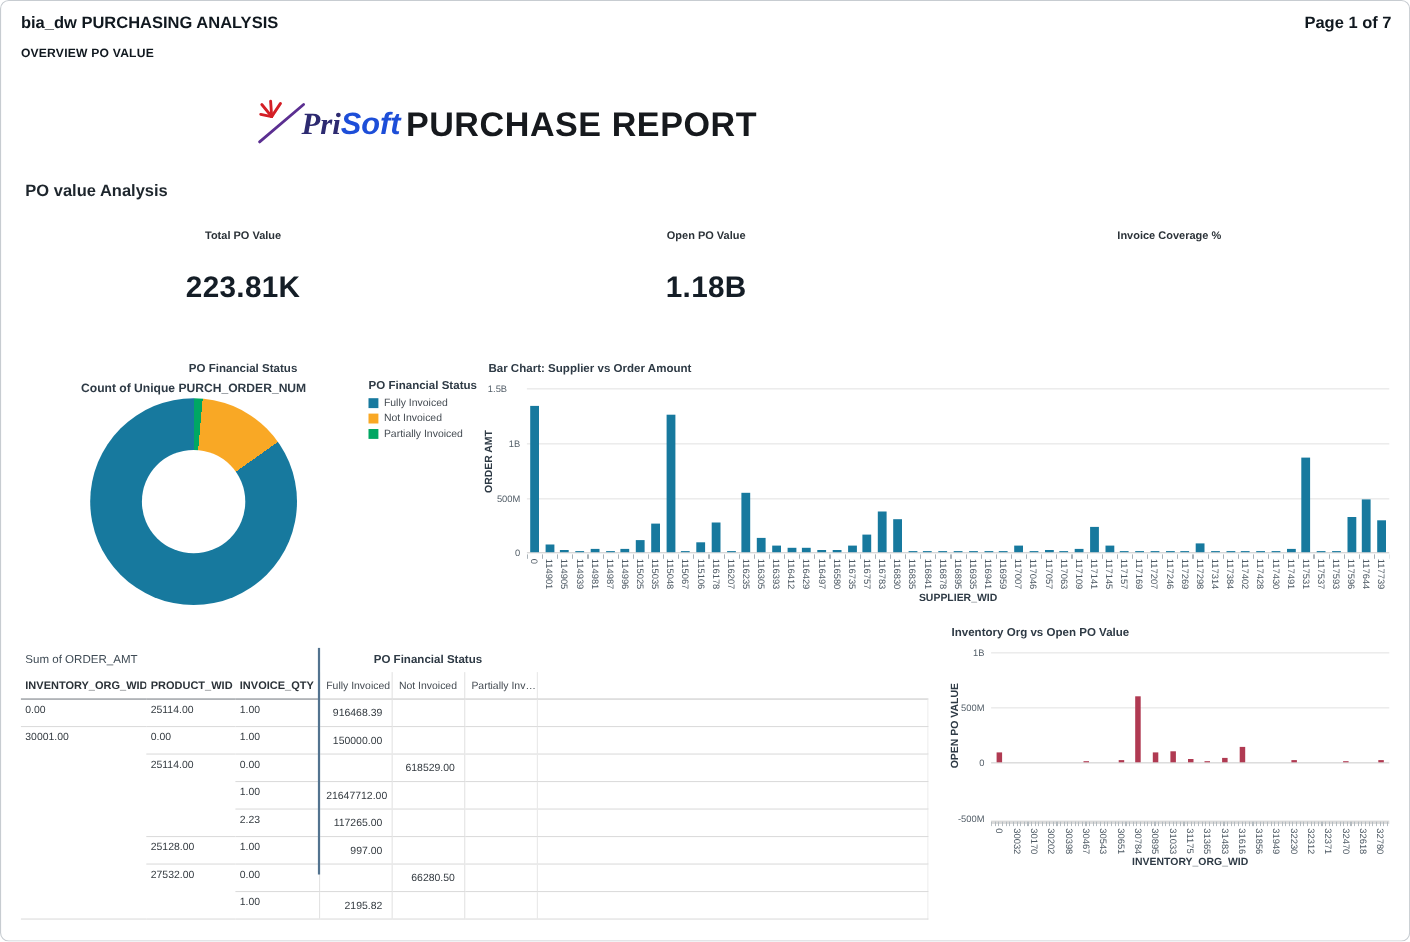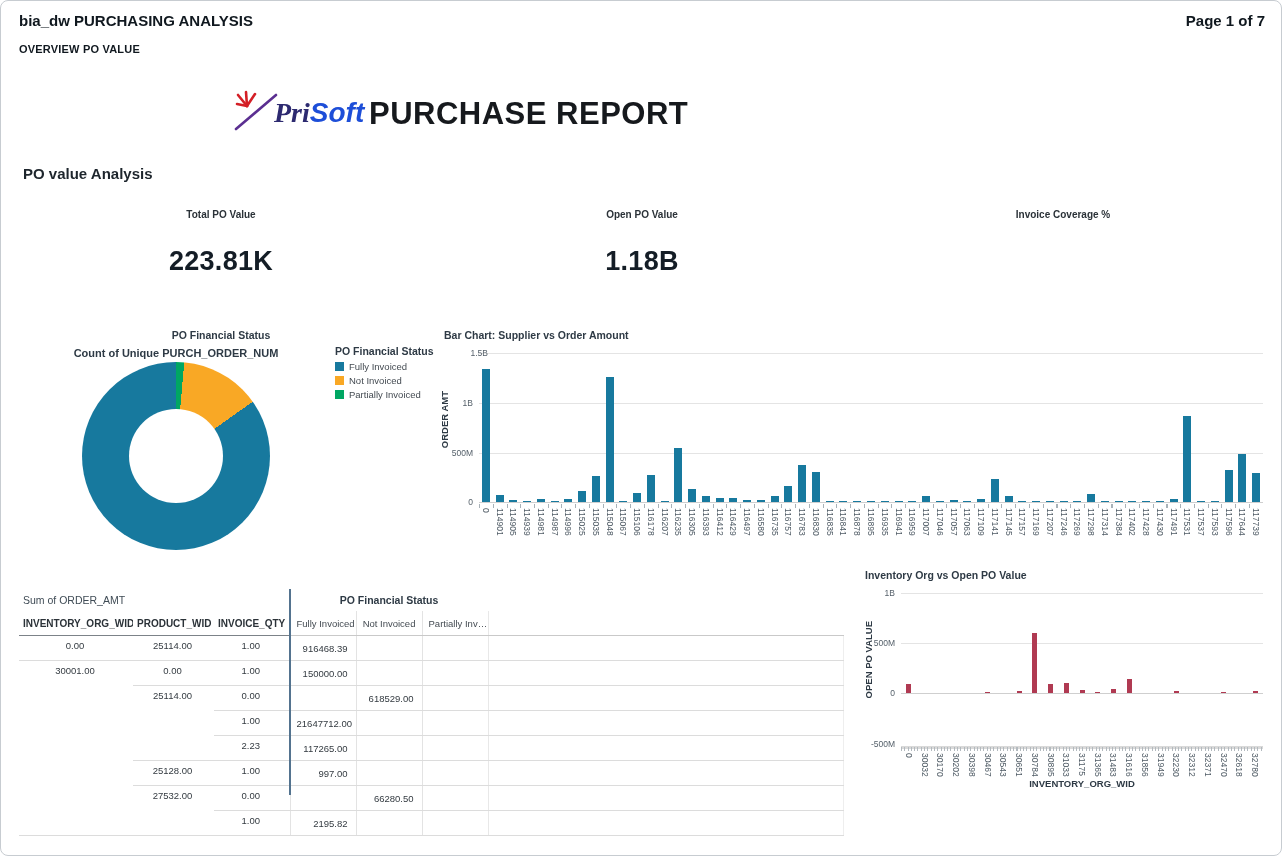--- a/index.html
+++ b/index.html
@@ -60,21 +60,21 @@
   .pivot{position:absolute;left:18px;top:588px;}
   table{border-collapse:collapse;table-layout:fixed;width:824px;}
   th,td{padding:0 6px;height:20px;font-weight:normal;overflow:hidden;white-space:nowrap;}
   tr.grouprow th{height:22px;border-bottom:none;}
   .corner{font-size:10.5px;color:#3f4b55;text-align:left;padding-left:4px;}
   .grouph{font-size:10.5px;font-weight:bold;color:#2e3a45;text-align:center;}
   tr.colsrow th{height:24px;}
   .dimh{font-size:10px;font-weight:bold;color:#2b3238;text-align:left;padding-left:4px;border-bottom:1px solid #7c8288;}
   .numh{font-size:9.5px;color:#444b52;text-align:center;border-bottom:1px solid #c9c9c9;border-left:1px solid #e3e3e3;}
   .fillh{border-bottom:1px solid #c9c9c9;border-left:1px solid #e8e8e8;}
-  td.dim{font-size:9.5px;color:#333a40;text-align:center;vertical-align:top;padding-top:4px;padding-left:4px;border-bottom:1px solid #dcdcdc;}
+  td.dim{font-size:9.5px;color:#333a40;text-align:left;vertical-align:top;padding-top:4px;padding-left:4px;border-bottom:1px solid #dcdcdc;}
   td.num{font-size:9.5px;color:#333a40;text-align:right;padding-right:8px;border-bottom:1px solid #dcdcdc;border-left:1px solid #e3e3e3;}
   td.fill{border-bottom:1px solid #dcdcdc;border-left:1px solid #e8e8e8;border-right:1px solid #eeeeee;}
   .vdiv{position:absolute;left:288px;top:588px;width:2px;height:206px;background:#53738f;}
 </style>
 </head>
 <body>
 
 <div class="page">
 
   <div class="report-title">bia_dw PURCHASING ANALYSIS</div>
@@ -192,21 +192,21 @@
       <div class="bar" style="left: 676.842px; width: 8px; top: 149px; height: 1px; background: rgb(23, 121, 158);"></div>
       <div class="bar" style="left: 690.596px; width: 8px; top: 147px; height: 3px; background: rgb(23, 121, 158);"></div>
       <div class="bar" style="left: 704.351px; width: 8px; top: 63.5px; height: 86.5px; background: rgb(23, 121, 158);"></div>
       <div class="bar" style="left: 718.105px; width: 8px; top: 149px; height: 1px; background: rgb(23, 121, 158);"></div>
       <div class="bar" style="left: 731.86px; width: 8px; top: 149px; height: 1px; background: rgb(23, 121, 158);"></div>
       <div class="bar" style="left: 745.614px; width: 8px; top: 118px; height: 32px; background: rgb(23, 121, 158);"></div>
       <div class="bar" style="left: 759.368px; width: 8px; top: 102px; height: 48px; background: rgb(23, 121, 158);"></div>
       <div class="bar" style="left: 773.123px; width: 8px; top: 121px; height: 29px; background: rgb(23, 121, 158);"></div>
     </div>
   <div id="supplier-yticks">
-      <div class="ytick" style="left: 443px; top: 347px;">1.5B</div>
+      <div class="ytick" style="left: 416px; top: 347px;">1.5B</div>
       <div class="ytick" style="left: 428px; top: 397px;">1B</div>
       <div class="ytick" style="left: 428px; top: 447px;">500M</div>
       <div class="ytick" style="left: 428px; top: 496px;">0</div>
     </div>
   <div id="supplier-xlabels">
       <div class="xlab" style="left: 479.877px; top: 507px;">0</div>
       <div class="xlab" style="left: 493.632px; top: 507px;">114901</div>
       <div class="xlab" style="left: 507.386px; top: 507px;">114905</div>
       <div class="xlab" style="left: 521.14px; top: 507px;">114939</div>
       <div class="xlab" style="left: 534.895px; top: 507px;">114981</div>
@@ -256,20 +256,21 @@
       <div class="xlab" style="left: 1140.09px; top: 507px;">117428</div>
       <div class="xlab" style="left: 1153.84px; top: 507px;">117430</div>
       <div class="xlab" style="left: 1167.6px; top: 507px;">117491</div>
       <div class="xlab" style="left: 1181.35px; top: 507px;">117531</div>
       <div class="xlab" style="left: 1195.11px; top: 507px;">117537</div>
       <div class="xlab" style="left: 1208.86px; top: 507px;">117593</div>
       <div class="xlab" style="left: 1222.61px; top: 507px;">117596</div>
       <div class="xlab" style="left: 1236.37px; top: 507px;">117644</div>
       <div class="xlab" style="left: 1250.12px; top: 507px;">117739</div>
     </div>
+  <div class="xaxis-title" style="left:478px;top:537px;width:784px;">SUPPLIER_WID</div>
 
   <div class="pivot">
     <table id="pivot-table">
       <colgroup>
         <col style="width:114px">
           <col style="width:81px">
           <col style="width:76px">
         <col style="width:66px">
           <col style="width:66px">
           <col style="width:66px">

